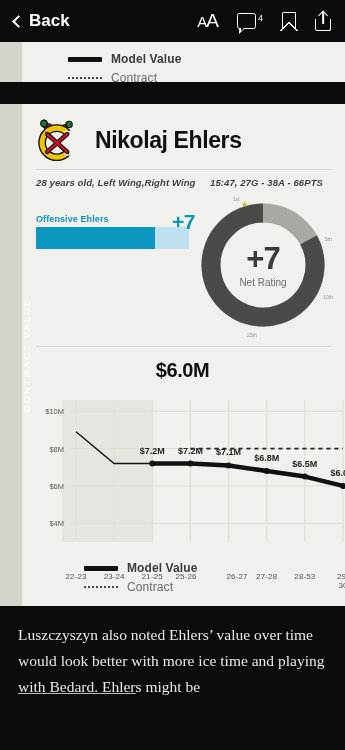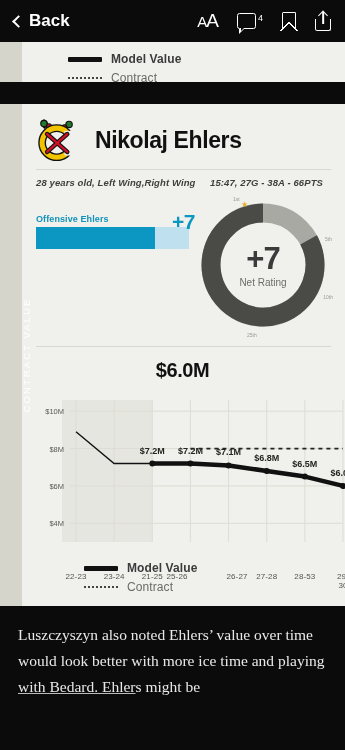--- a/index.html
+++ b/index.html
@@ -400,21 +400,21 @@
               <text x="236.71428571428572" y="71" text-anchor="middle" font-size="9" font-weight="600" fill="#242420" font-family="&quot;Liberation Sans&quot;, sans-serif">$6.8M</text>
               <circle cx="274.85714285714283" cy="86.60526315789473" r="3" fill="#111"></circle>
               <text x="274.85714285714283" y="76.60526315789473" text-anchor="middle" font-size="9" font-weight="600" fill="#242420" font-family="&quot;Liberation Sans&quot;, sans-serif">$6.5M</text>
               <circle cx="313" cy="95.94736842105263" r="3" fill="#111"></circle>
               <text x="313" y="85.94736842105263" text-anchor="middle" font-size="9" font-weight="600" fill="#242420" font-family="&quot;Liberation Sans&quot;, sans-serif">$6.0M</text>
             </svg>
           <div class="xlabels" id="xlabels">
               <div class="xlab" style="left: 46px;">22-23</div>
               <div class="xlab" style="left: 84.1429px;">23-24</div>
               <div class="xlab" style="left: 122.286px;">21-25</div>
-              <div class="xlab" style="left: 147px;">25-26</div>
+              <div class="xlab" style="left: 156px;">25-26</div>
               <div class="xlab" style="left: 207px;">26-27</div>
               <div class="xlab" style="left: 236.714px;">27-28</div>
               <div class="xlab" style="left: 274.857px;">28-53</div>
               <div class="xlab" style="left: 313px;">29-30</div>
             </div>
           <div class="legend chart-legend">
             <div class="lg-row">
               <span class="lg-solid"></span>
               <span class="lg-txt">Model Value</span>
             </div>

